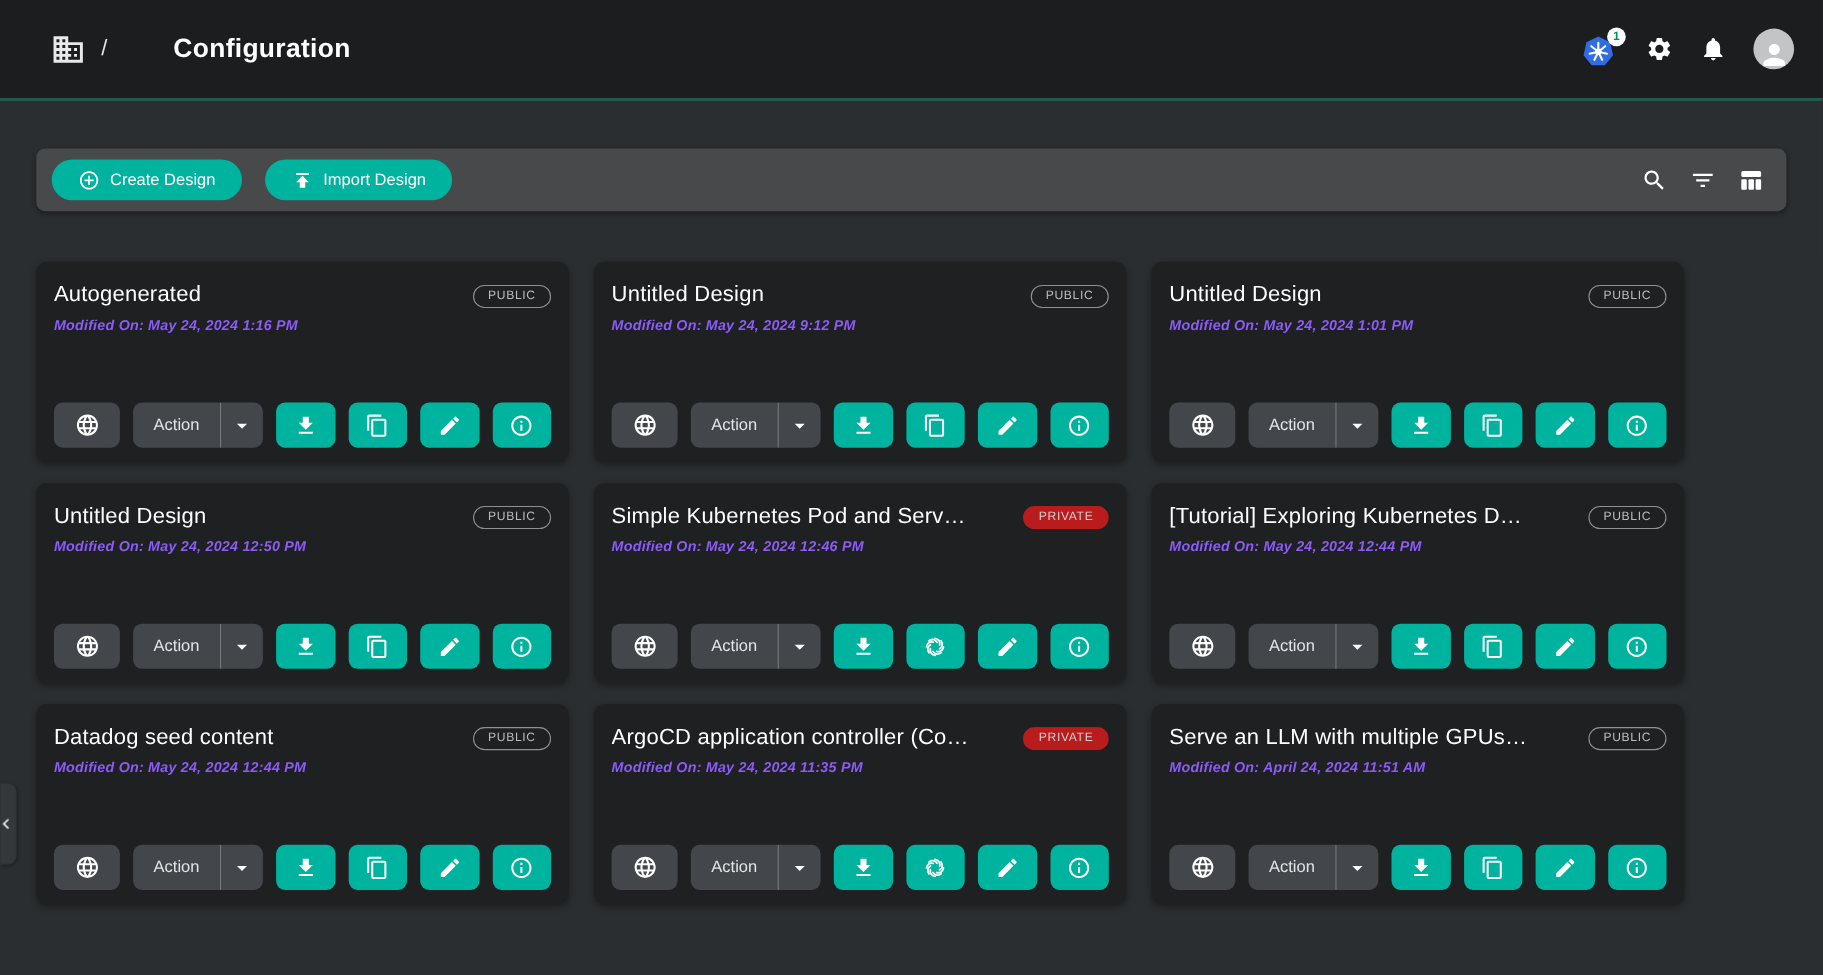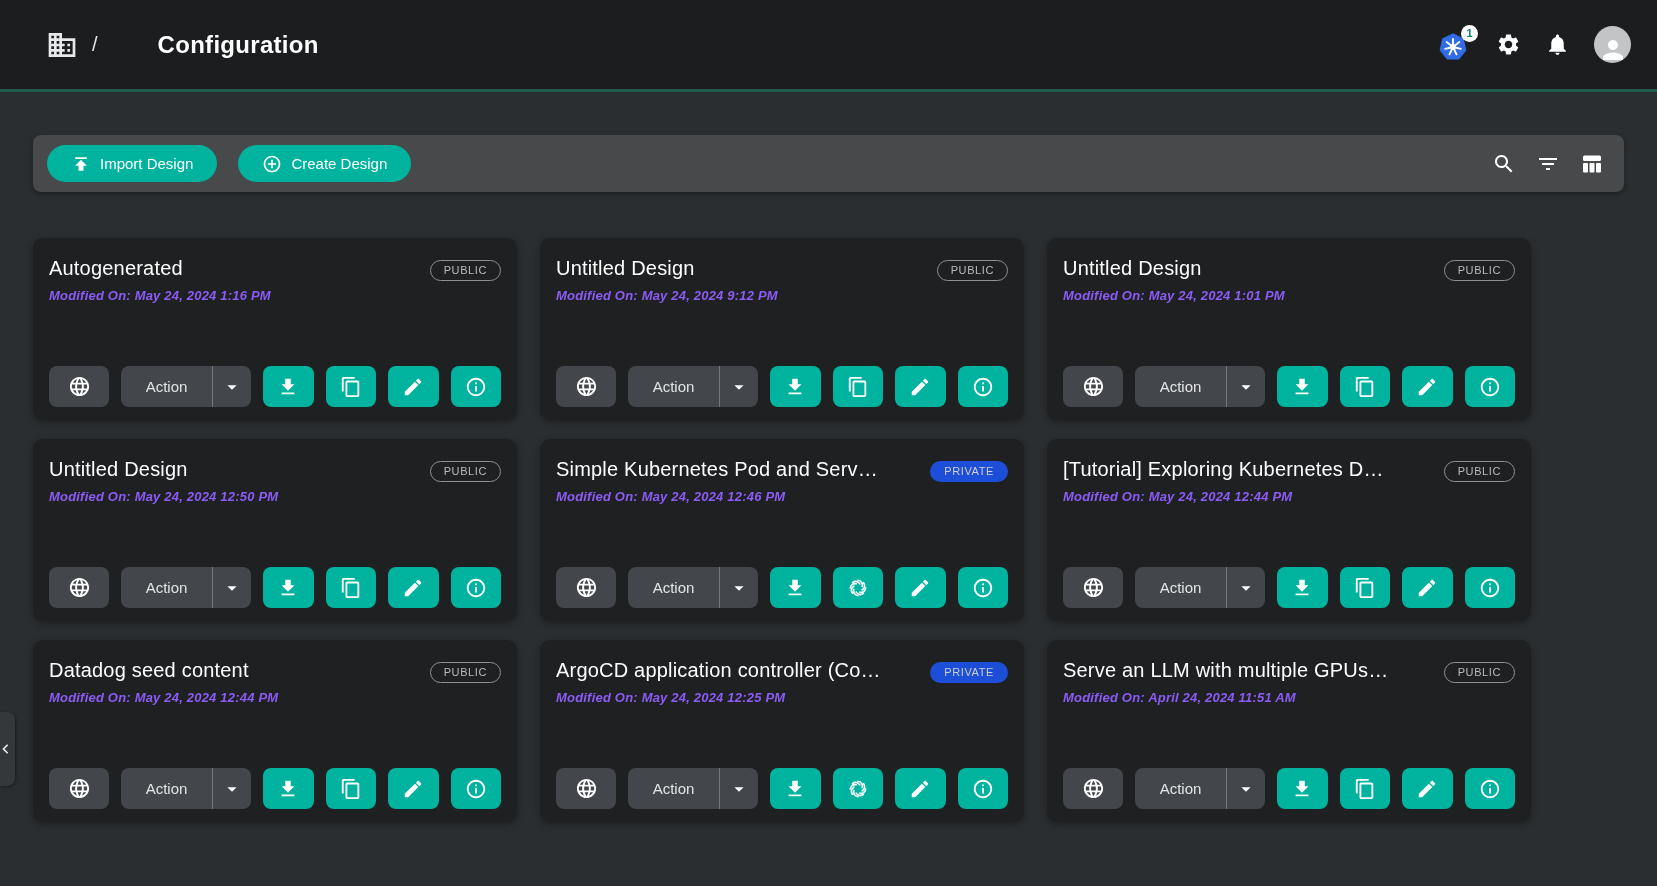--- a/index.html
+++ b/index.html
@@ -70,54 +70,54 @@
     column-gap:23px; row-gap:19px;
     justify-content:flex-start;
   }
   .card {
     width:484px; height:182px;
     background:#1e2021; border-radius:10px;
     padding:17px 16px 13px 16px;
     display:flex; flex-direction:column;
     box-shadow:0 2px 6px rgba(0,0,0,.35);
   }
-  .card-head { display:flex; align-items:flex-end;gap:24px; }
+  .card-head { display:flex; align-items:center;gap:24px; }
   .card-title {
     font-size:20px; font-weight:400; color:#fff;
     white-space:nowrap; overflow:hidden;
     letter-spacing:.2px; line-height:26px;
     max-width:380px;
   }
   .badge {
     margin-left:auto; flex:none;
     font-size:11px; letter-spacing:.6px;
     padding:4px 13px; border-radius:12px;
     line-height:1; margin-top:2px;
   }
   .badge-public { border:1px solid #8e9193; color:#b9bbbd; background:transparent; }
-  .badge-private { border:1px solid transparent; background:#1d4ed8; color:#cdcfd0; }
+  .badge-private { border:1px solid transparent; background:#b91c1c; color:#cdcfd0; }
   .card-modified {
     margin-top:7px;
     font-size:13px; font-style:italic; font-weight:700;
     color:#8b5cf6; letter-spacing:.2px;
   }
   .card-actions {
     margin-top:auto;
     display:flex; align-items:center; gap:12px;
     height:41px;
   }
   .gray-btn {
     width:60px; height:41px; flex:none;
     background:#43474b; border:none; border-radius:8px;
     display:flex; align-items:center; justify-content:center;
     cursor:pointer;
   }
   .gray-btn svg { width:23px; height:23px; fill:#fff; display:block; }
   .split-btn {
-    width:130px; height:41px; flex:none;
+    width:118px; height:41px; flex:none;
     background:#43474b; border-radius:8px;
     display:flex; align-items:stretch; overflow:hidden;
   }
   .split-label {
     flex:1; background:none; border:none; cursor:pointer;
     color:#e3e4e5; font-family:"Liberation Sans", sans-serif;
     font-size:15px; border-right:1px solid #75787b;
   }
   .split-caret {
     width:38px; background:none; border:none; cursor:pointer;
@@ -188,29 +188,29 @@
       <svg viewBox="0 0 24 24">
           <path d="M12 12c2.21 0 4-1.79 4-4s-1.79-4-4-4-4 1.79-4 4 1.79 4 4 4zm0 2c-2.67 0-8 1.34-8 4v2h16v-2c0-2.66-5.33-4-8-4z"></path>
         </svg>
     </button>
   </div>
 </div>
 
 <div class="toolbar">
   <button class="pill-btn">
     <svg viewBox="0 0 24 24">
+        <path d="M13 7h-2v4H7v2h4v4h2v-4h4v-2h-4V7zm-1-5C6.48 2 2 6.48 2 12s4.48 10 10 10 10-4.48 10-10S17.52 2 12 2zm0 18c-4.41 0-8-3.59-8-8s3.59-8 8-8 8 3.59 8 8-3.59 8-8 8z"></path>
+      </svg>
+    <span>Create Design</span>
+  </button>
+  <button class="pill-btn">
+    <svg viewBox="0 0 24 24">
         <path d="M5 4v2h14V4H5zm0 10h4v6h6v-6h4l-7-7-7 7z"></path>
       </svg>
     <span>Import Design</span>
-  </button>
-  <button class="pill-btn">
-    <svg viewBox="0 0 24 24">
-        <path d="M13 7h-2v4H7v2h4v4h2v-4h4v-2h-4V7zm-1-5C6.48 2 2 6.48 2 12s4.48 10 10 10 10-4.48 10-10S17.52 2 12 2zm0 18c-4.41 0-8-3.59-8-8s3.59-8 8-8 8 3.59 8 8-3.59 8-8 8z"></path>
-      </svg>
-    <span>Create Design</span>
   </button>
   <div class="toolbar-right">
     <button class="tool-icon-btn">
       <svg viewBox="0 0 24 24">
           <path d="M15.5 14h-.79l-.28-.27C15.41 12.59 16 11.11 16 9.5 16 5.91 13.09 3 9.5 3S3 5.91 3 9.5 5.91 16 9.5 16c1.61 0 3.09-.59 4.23-1.57l.27.28v.79l5 4.99L20.49 19l-4.99-5zm-6 0C7.01 14 5 11.99 5 9.5S7.01 5 9.5 5 14 7.01 14 9.5 11.99 14 9.5 14z"></path>
         </svg>
     </button>
     <button class="tool-icon-btn">
       <svg viewBox="0 0 24 24">
           <path d="M10 18h4v-2h-4v2zM3 6v2h18V6H3zm3 7h12v-2H6v2z"></path>
@@ -536,21 +536,21 @@
           </svg>
         </button>
       </div>
   </div>
 
   <div class="card">
     <div class="card-head">
       <div class="card-title">ArgoCD application controller (Co…</div>
       <div class="badge badge-private">PRIVATE</div>
     </div>
-    <div class="card-modified">Modified On: May 24, 2024 12:25 PM</div>
+    <div class="card-modified">Modified On: May 24, 2024 11:35 PM</div>
     <div class="card-actions">
       <button class="gray-btn">
         <svg viewBox="0 0 24 24">
             <path d="M11.99 2C6.47 2 2 6.48 2 12s4.47 10 9.99 10C17.52 22 22 17.52 22 12S17.52 2 11.99 2zm6.93 6h-2.95c-.32-1.25-.78-2.45-1.38-3.56 1.84.63 3.37 1.91 4.33 3.56zM12 4.04c.83 1.2 1.48 2.53 1.91 3.96h-3.82c.43-1.43 1.08-2.76 1.91-3.96zM4.26 14C4.1 13.36 4 12.69 4 12s.1-1.36.26-2h3.38c-.08.66-.14 1.32-.14 2 0 .68.06 1.34.14 2H4.26zm.82 2h2.95c.32 1.25.78 2.45 1.38 3.56-1.84-.63-3.37-1.9-4.33-3.56zm2.95-8H5.08c.96-1.66 2.49-2.93 4.33-3.56C8.81 5.55 8.35 6.75 8.03 8zM12 19.96c-.83-1.2-1.48-2.53-1.91-3.96h3.82c-.43 1.43-1.08 2.76-1.91 3.96zM14.34 14H9.66c-.09-.66-.16-1.32-.16-2 0-.68.07-1.35.16-2h4.68c.09.65.16 1.32.16 2 0 .68-.07 1.34-.16 2zm.25 5.56c.6-1.11 1.06-2.31 1.38-3.56h2.95c-.96 1.65-2.49 2.93-4.33 3.56zM16.36 14c.08-.66.14-1.32.14-2 0-.68-.06-1.34-.14-2h3.38c.16.64.26 1.31.26 2s-.1 1.36-.26 2h-3.38z"></path>
           </svg>
       </button>
       <div class="split-btn">
         <button class="split-label">Action</button>
         <button class="split-caret">
           <svg viewBox="0 0 24 24">

